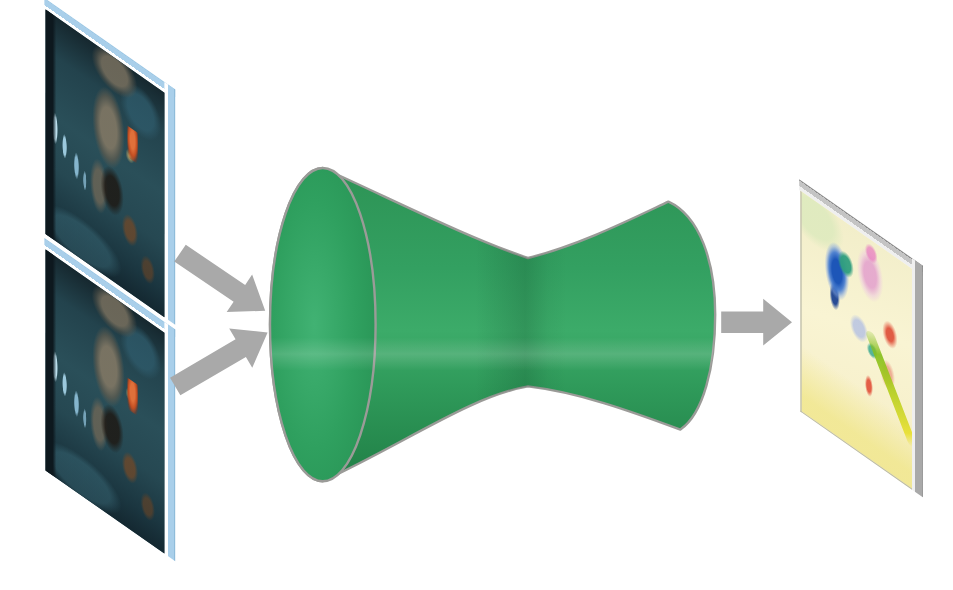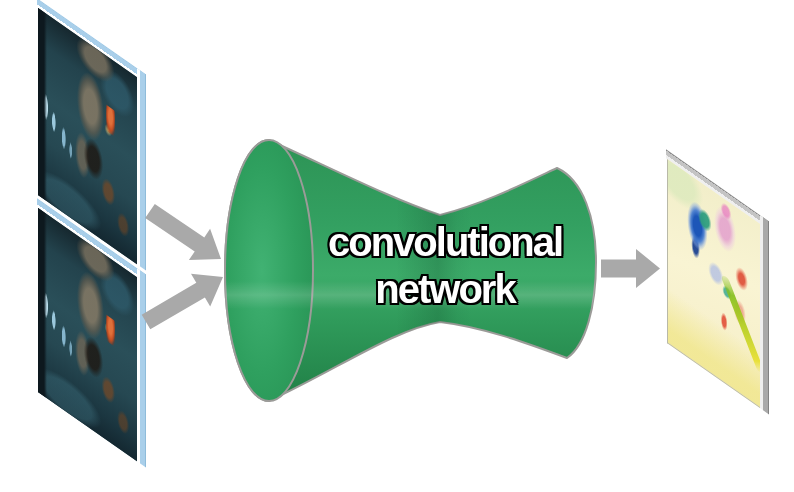--- a/index.html
+++ b/index.html
@@ -184,18 +184,14 @@
     <ellipse cx="269" cy="270.5" rx="44" ry="130.5" fill="url(#mouthGrad)" stroke="#9b9b98" stroke-width="2"></ellipse>
     <rect x="224" y="281" width="374" height="28" fill="url(#lightBand)" clip-path="url(#hullClip)"></rect>
 
     <polygon points="154.8,204.0 204.3,237.4 210.1,228.7 221,259 188.9,260.1 194.7,251.5 145.2,218.0" fill="#a9a9a9"></polygon>
 
     <polygon points="141.7,314.7 196.3,282.8 191.0,273.7 223,277 210.2,306.5 204.9,297.5 150.3,329.3" fill="#a9a9a9"></polygon>
 
     <polygon points="601,259.5 636,259.5 636,249 660,268.5 636,288 636,277.5 601,277.5" fill="#a9a9a9"></polygon>
   </svg>
 
-  <div class="net-label">
-    <div>convolutional</div>
-    <div>network</div>
-  </div>
 
 </div>
 
 </body></html>

